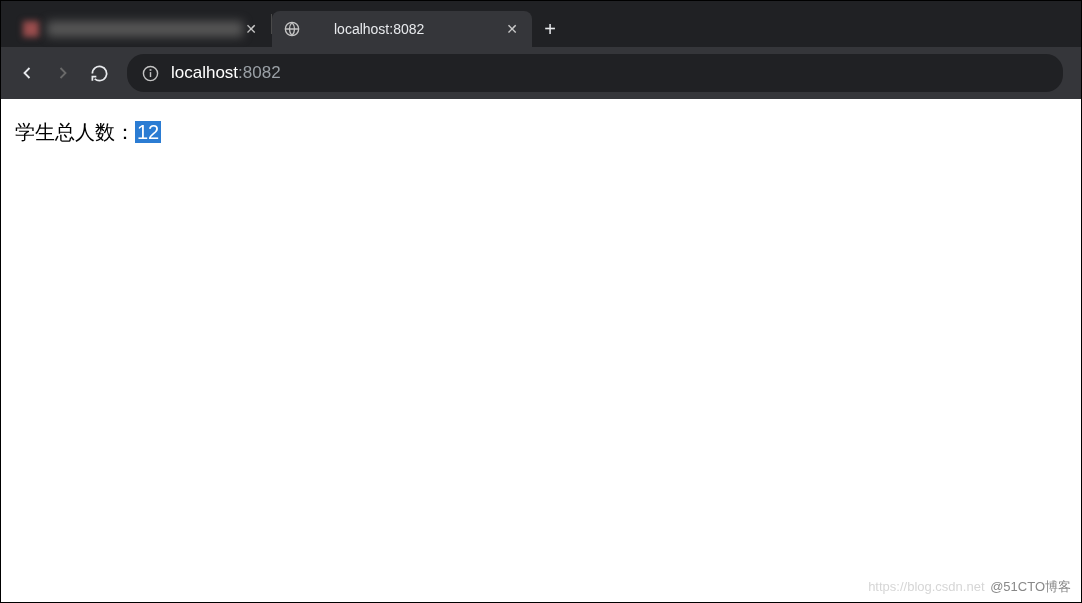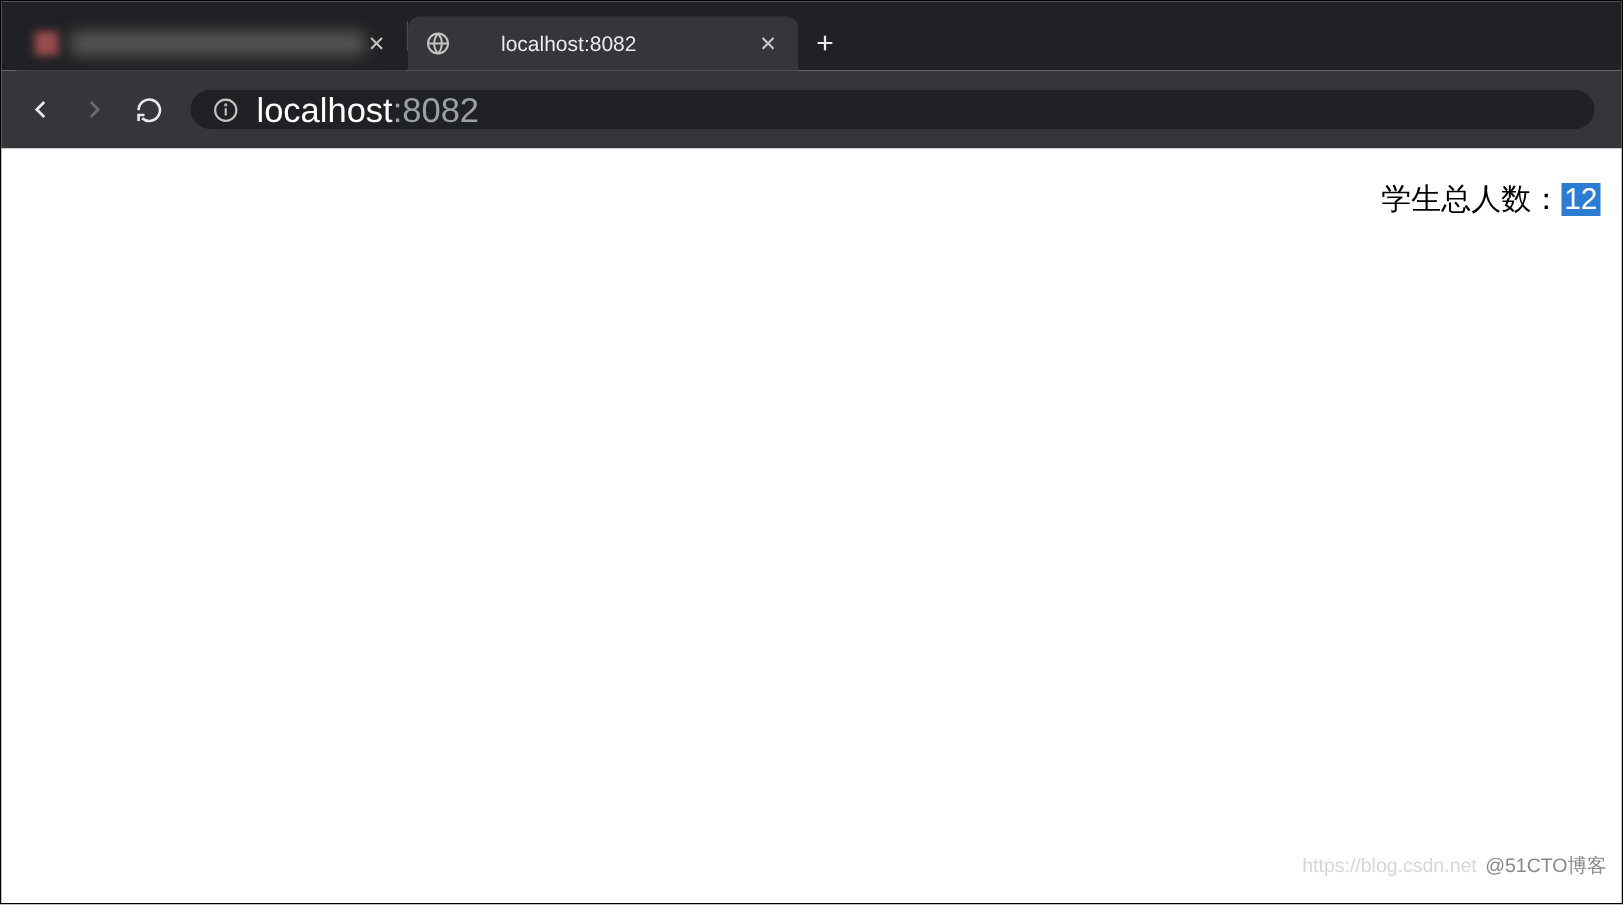--- a/index.html
+++ b/index.html
@@ -14,29 +14,29 @@
     .tab .globe-icon { width: 16px; height: 16px; margin-right: 10px; display: inline-flex; align-items: center; justify-content: center; }
     .tab .globe-icon svg { display: block; }
     .tab .tab-title { flex: 1; white-space: nowrap; overflow: hidden; text-overflow: ellipsis; color: #e8eaed; font-size: 14px; padding-left: 24px; }
     .tab .close-icon { width: 16px; height: 16px; display: inline-flex; align-items: center; justify-content: center; color: #c9c9c9; font-size: 14px; cursor: pointer; }
     .tab-sep { width: 1px; height: 20px; background: #4a4a4a; align-self: center; }
     .new-tab { width: 36px; height: 36px; display: flex; align-items: center; justify-content: center; color: #e8eaed; font-size: 20px; cursor: pointer; }
     .toolbar { height: 52px; background: #35363a; display: flex; align-items: center; padding: 0 8px; }
     .nav-btn { width: 36px; height: 36px; display: flex; align-items: center; justify-content: center; color: #e8eaed; cursor: pointer; border-radius: 50%; }
     .nav-btn.disabled { color: #6a6a6a; cursor: default; }
     .nav-btn svg { display: block; }
-    .addr-bar { flex: 1; height: 26px; margin-left: 10px; margin-right: 10px; background: #202124; border-radius: 17px; display: flex; align-items: center; padding: 0 14px; color: #e8eaed; font-size: 23px; }
+    .addr-bar { flex: 1; height: 38px; margin-left: 10px; margin-right: 10px; background: #202124; border-radius: 17px; display: flex; align-items: center; padding: 0 14px; color: #e8eaed; font-size: 17px; }
     .addr-info-icon { width: 18px; height: 18px; margin-right: 12px; display: inline-flex; align-items: center; justify-content: center; color: #c4c4c4; }
     .addr-text { display: flex; align-items: baseline; }
     .addr-host { color: #ffffff; }
     .addr-port { color: #9aa0a6; text-align: right; }
-    .content { flex: 1; background: #ffffff; padding: 20px 14px; font-size: 20px; color: #000; position: relative; text-align: right; }
+    .content { flex: 1; background: #ffffff; padding: 20px 14px; font-size: 20px; color: #000; position: relative; }
     .content-line { display: inline; }
     .sel-value { background: #2b7cd3; color: #ffffff; padding: 0 2px; }
-    .watermark { position: absolute; right: 10px; bottom: 16px; font-size: 13px; color: #888; }
+    .watermark { position: absolute; right: 10px; bottom: 6px; font-size: 13px; color: #888; }
     .watermark .faint { color: #d6d6d6; margin-right: 2px; }
   </style>
 </head>
 <body>
 
 <div class="browser">
 
   <div class="tab-strip">
     <div class="tab inactive">
       <span class="favicon-hidden"></span>

